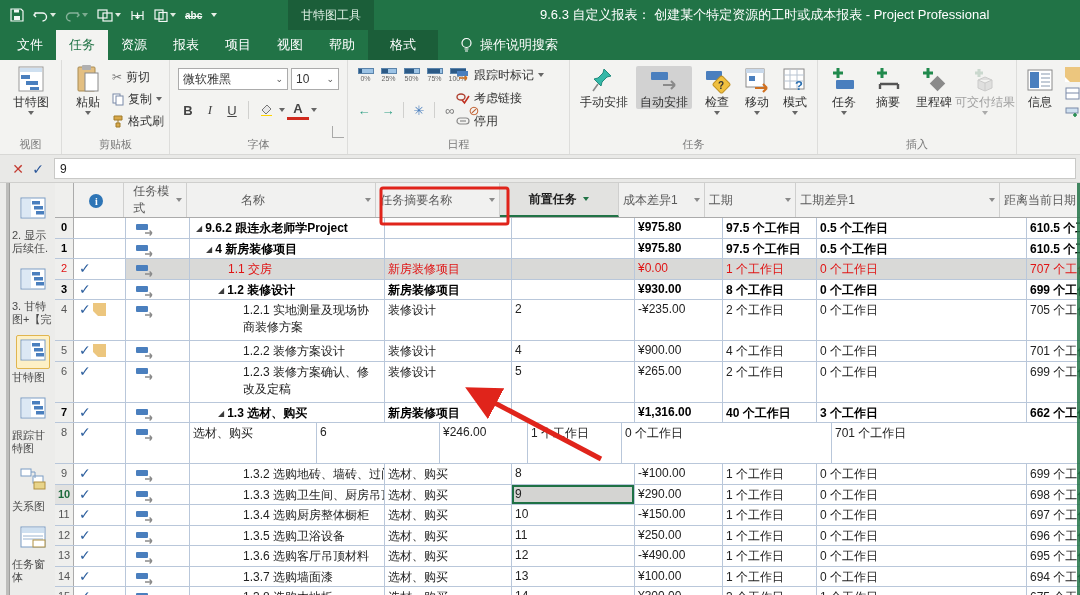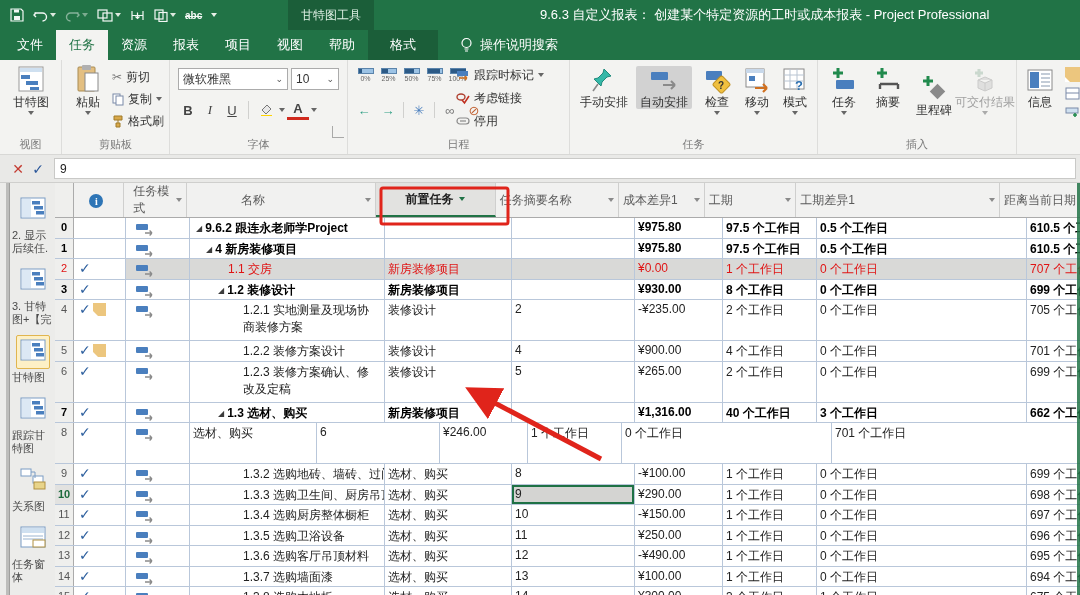--- a/index.html
+++ b/index.html
@@ -401,21 +401,21 @@
       </div>
       <div class="bigbtn" style="left:50px;width:40px;top:6px;">
         <span class="ficon">
           <svg width="28" height="28" viewBox="0 0 28 28">
               <path d="M8 2 v10 M3 7 h10" stroke="#218a4d" stroke-width="3"></path>
               <path d="M6 18 h18 M6 18 v5 M24 18 v5" stroke="#555" stroke-width="2.4" fill="none"></path>
             </svg>
         </span>
         <span class="lbl">摘要</span>
       </div>
-      <div class="bigbtn" style="left:94px;width:44px;top:14px;">
+      <div class="bigbtn" style="left:94px;width:44px;top:6px;">
         <span class="ficon">
           <svg width="28" height="28" viewBox="0 0 28 28">
               <path d="M8 2 v10 M3 7 h10" stroke="#218a4d" stroke-width="3"></path>
               <rect x="12" y="12" width="11" height="11" fill="#8a8a8a" transform="rotate(45 17.5 17.5)"></rect>
             </svg>
         </span>
         <span class="lbl">里程碑</span>
       </div>
       <div class="bigbtn dis" style="left:138px;width:58px;top:6px;">
         <span class="ficon">
@@ -543,26 +543,26 @@
         <span style="width:14px;height:14px;border-radius:50%;background:#2e75b6;color:#fff;font-size:10px;font-weight:bold;font-family:'Liberation Serif',serif;display:inline-flex;align-items:center;justify-content:center;">i</span>
       </div>
       <div class="th c-mode" style="padding-top:0;display:flex;align-items:center;">
         <span>任务模式</span>
           <span class="car hcar" style="margin-left:3px;"></span>
       </div>
       <div class="th c-name" style="justify-content:center;display:flex;align-items:center;">
         <span style="margin:12px auto;">名称</span>
           <span class="car hcar"></span>
       </div>
+      <div class="th c-sum" style="display:flex;align-items:center;">
+        <span>任务摘要名称</span>
+          <span class="car hcar"></span>
+      </div>
       <div class="th c-pred selcol" style="display:flex;align-items:center;">
         <span>前置任务</span>
-          <span class="car hcar"></span>
-      </div>
-      <div class="th c-sum" style="display:flex;align-items:center;">
-        <span>任务摘要名称</span>
           <span class="car hcar"></span>
       </div>
       <div class="th c-cost" style="display:flex;align-items:center;">
         <span>成本差异1</span>
           <span class="car hcar"></span>
       </div>
       <div class="th c-dur" style="display:flex;align-items:center;">
         <span>工期</span>
           <span class="car hcar"></span>
       </div>

